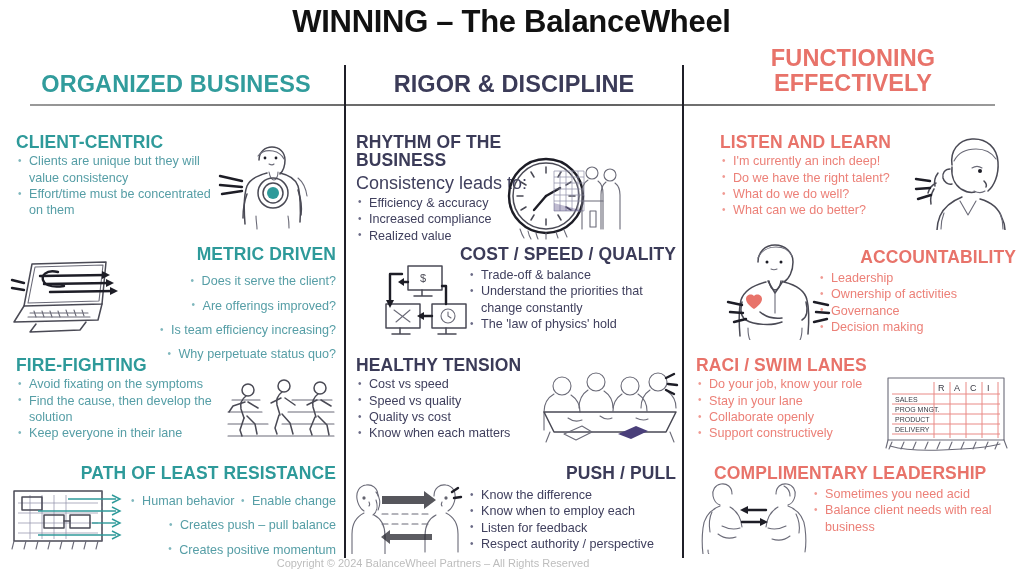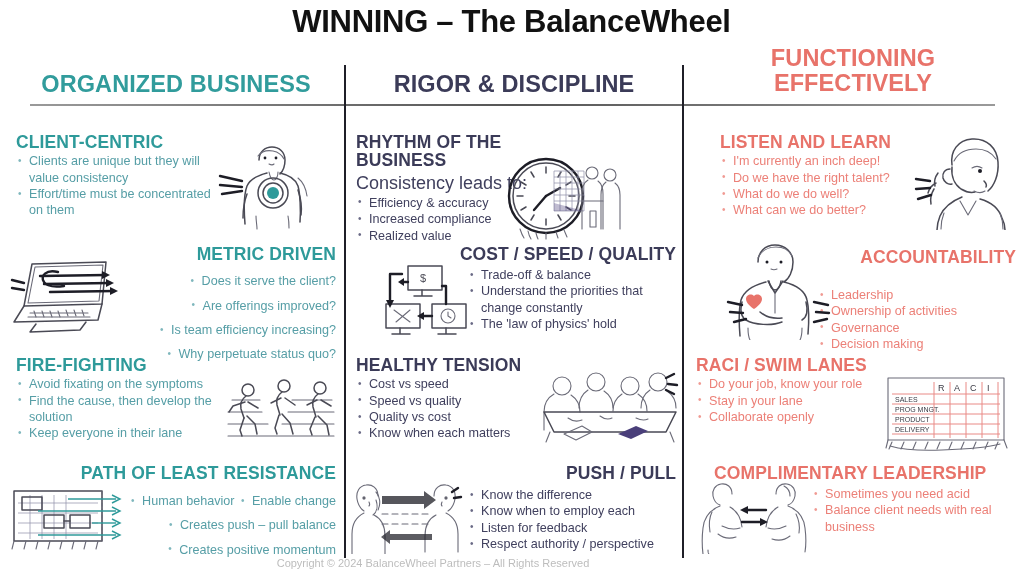--- a/index.html
+++ b/index.html
@@ -412,21 +412,21 @@
       <path class="ink" d="M54 62c-10 4-18 10-22 19-2 5-3 10-3 14"></path>
       <path class="ink" d="M72 64c11 3 19 10 22 19 2 4 3 8 3 12"></path>
       <path class="ink2" d="M52 66l8 14 8-14"></path>
       <path class="ink2" d="M36 78c-2 5-3 10-3 16M92 78c2 5 3 10 3 16"></path>
     </svg>
   </div>
 
   <div class="sec red ta-r" style="left:760px; top:248px; width:256px;">
     <div class="sec-title">ACCOUNTABILITY</div>
   </div>
-  <div class="sec red" style="left:818px; top:270px; width:200px;margin-top:17px;">
+  <div class="sec red" style="left:818px; top:270px; width:200px;">
     <ul class="bul">
       <li>Leadership</li>
       <li>Ownership of activities</li>
       <li>Governance</li>
       <li>Decision making</li>
     </ul>
   </div>
   <div class="ill" style="left:722px; top:240px;">
     <svg width="110" height="100" viewBox="0 0 110 100">
       <path class="ink" d="M36 22c0-10 7-17 17-17s18 7 18 17c0 9-4 17-9 20"></path>
@@ -448,20 +448,21 @@
       <path class="inkb" d="M92 62l14 3M94 72l13 1M92 82l13-3"></path>
     </svg>
   </div>
 
   <div class="sec red" style="left:696px; top:356px; width:192px;">
     <div class="sec-title">RACI / SWIM LANES</div>
     <ul class="bul">
       <li>Do your job, know your role</li>
       <li>Stay in your lane</li>
       <li>Collaborate openly</li>
+      <li>Support constructively</li>
     </ul>
   </div>
   <div class="ill" style="left:884px; top:376px;">
     <svg width="128" height="78" viewBox="0 0 128 78">
       <rect class="ink2" x="4" y="2" width="116" height="62" fill="#fff"></rect>
       <g class="redline">
         <path d="M8 18h108M8 28h108M8 38h108M8 48h108M8 58h108"></path>
         <path d="M50 6v56M66 6v56M82 6v56M98 6v56M114 6v56"></path>
       </g>
       <g class="tinytxt" style="font-size:9px; fill:#3a3a44">

